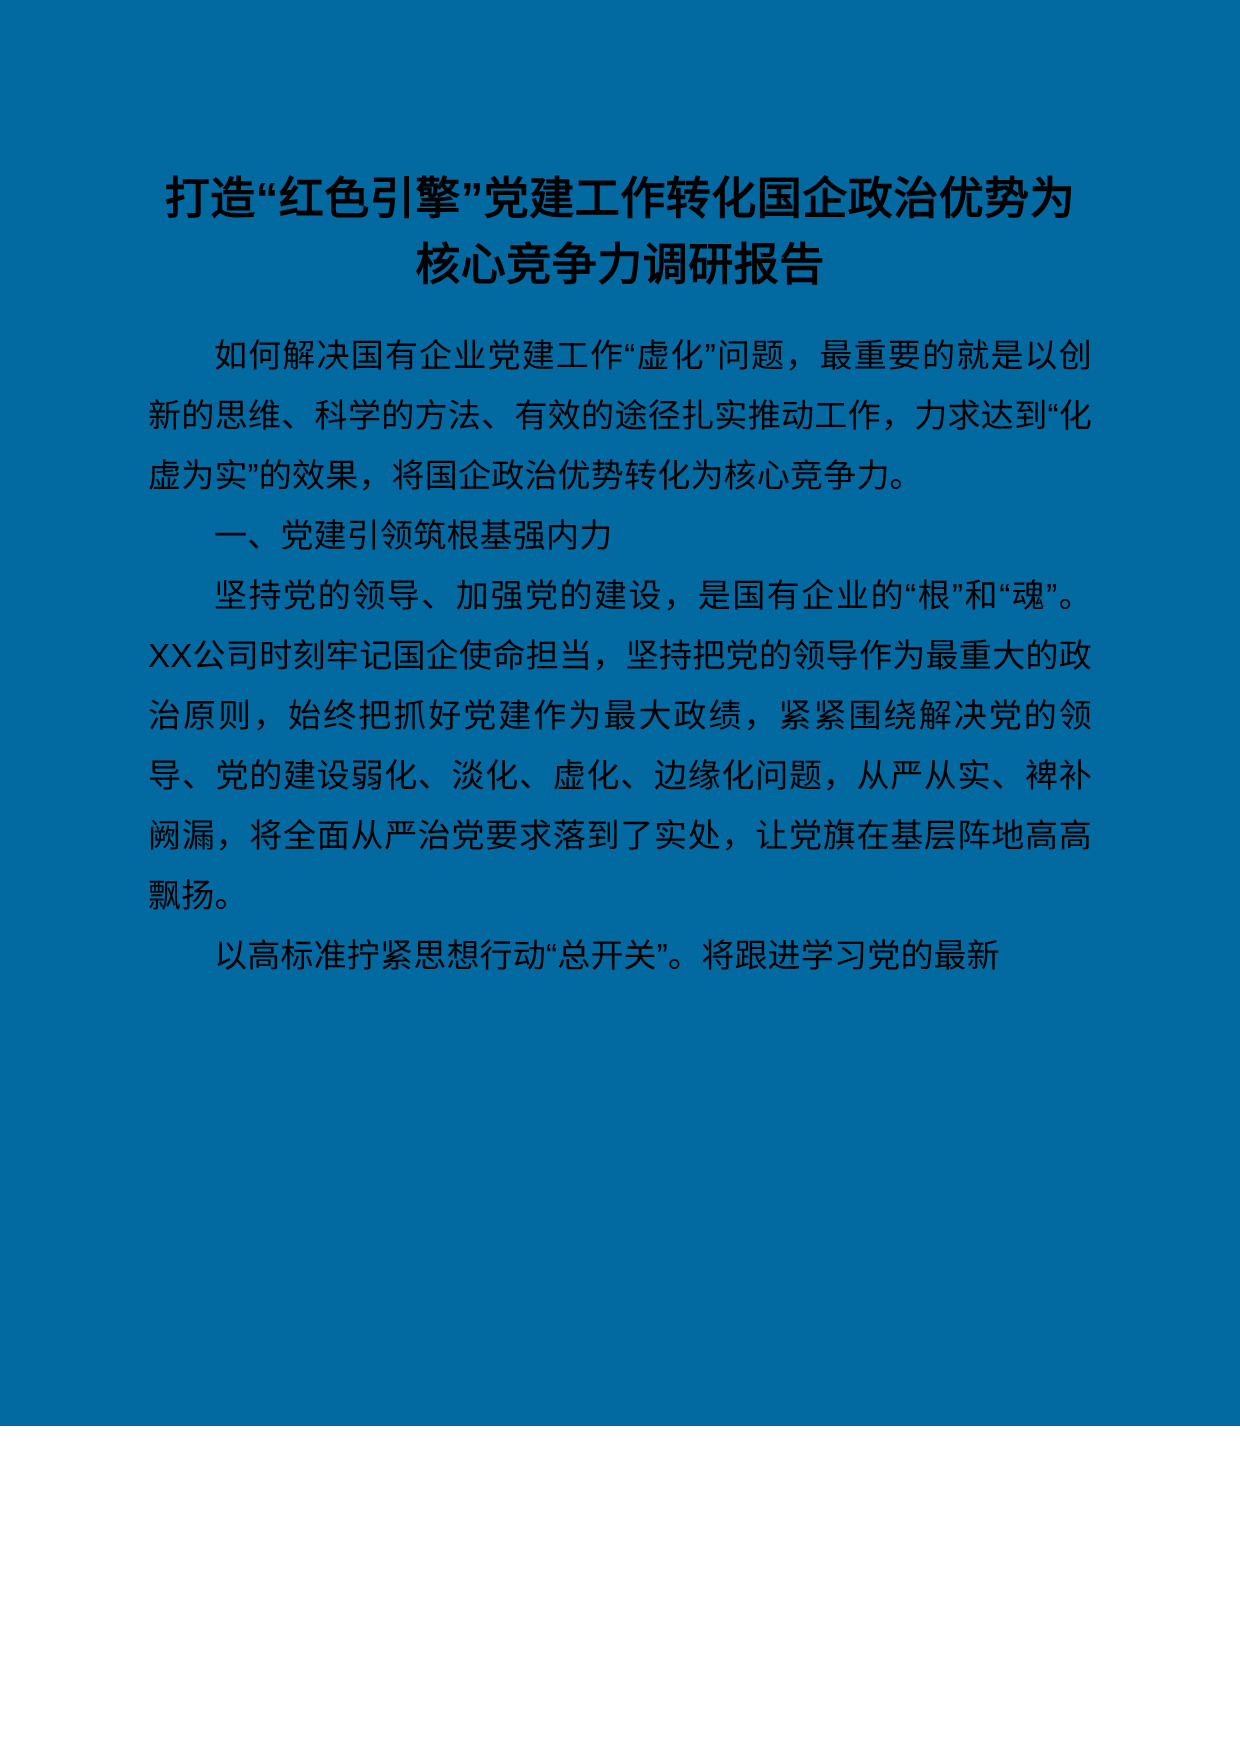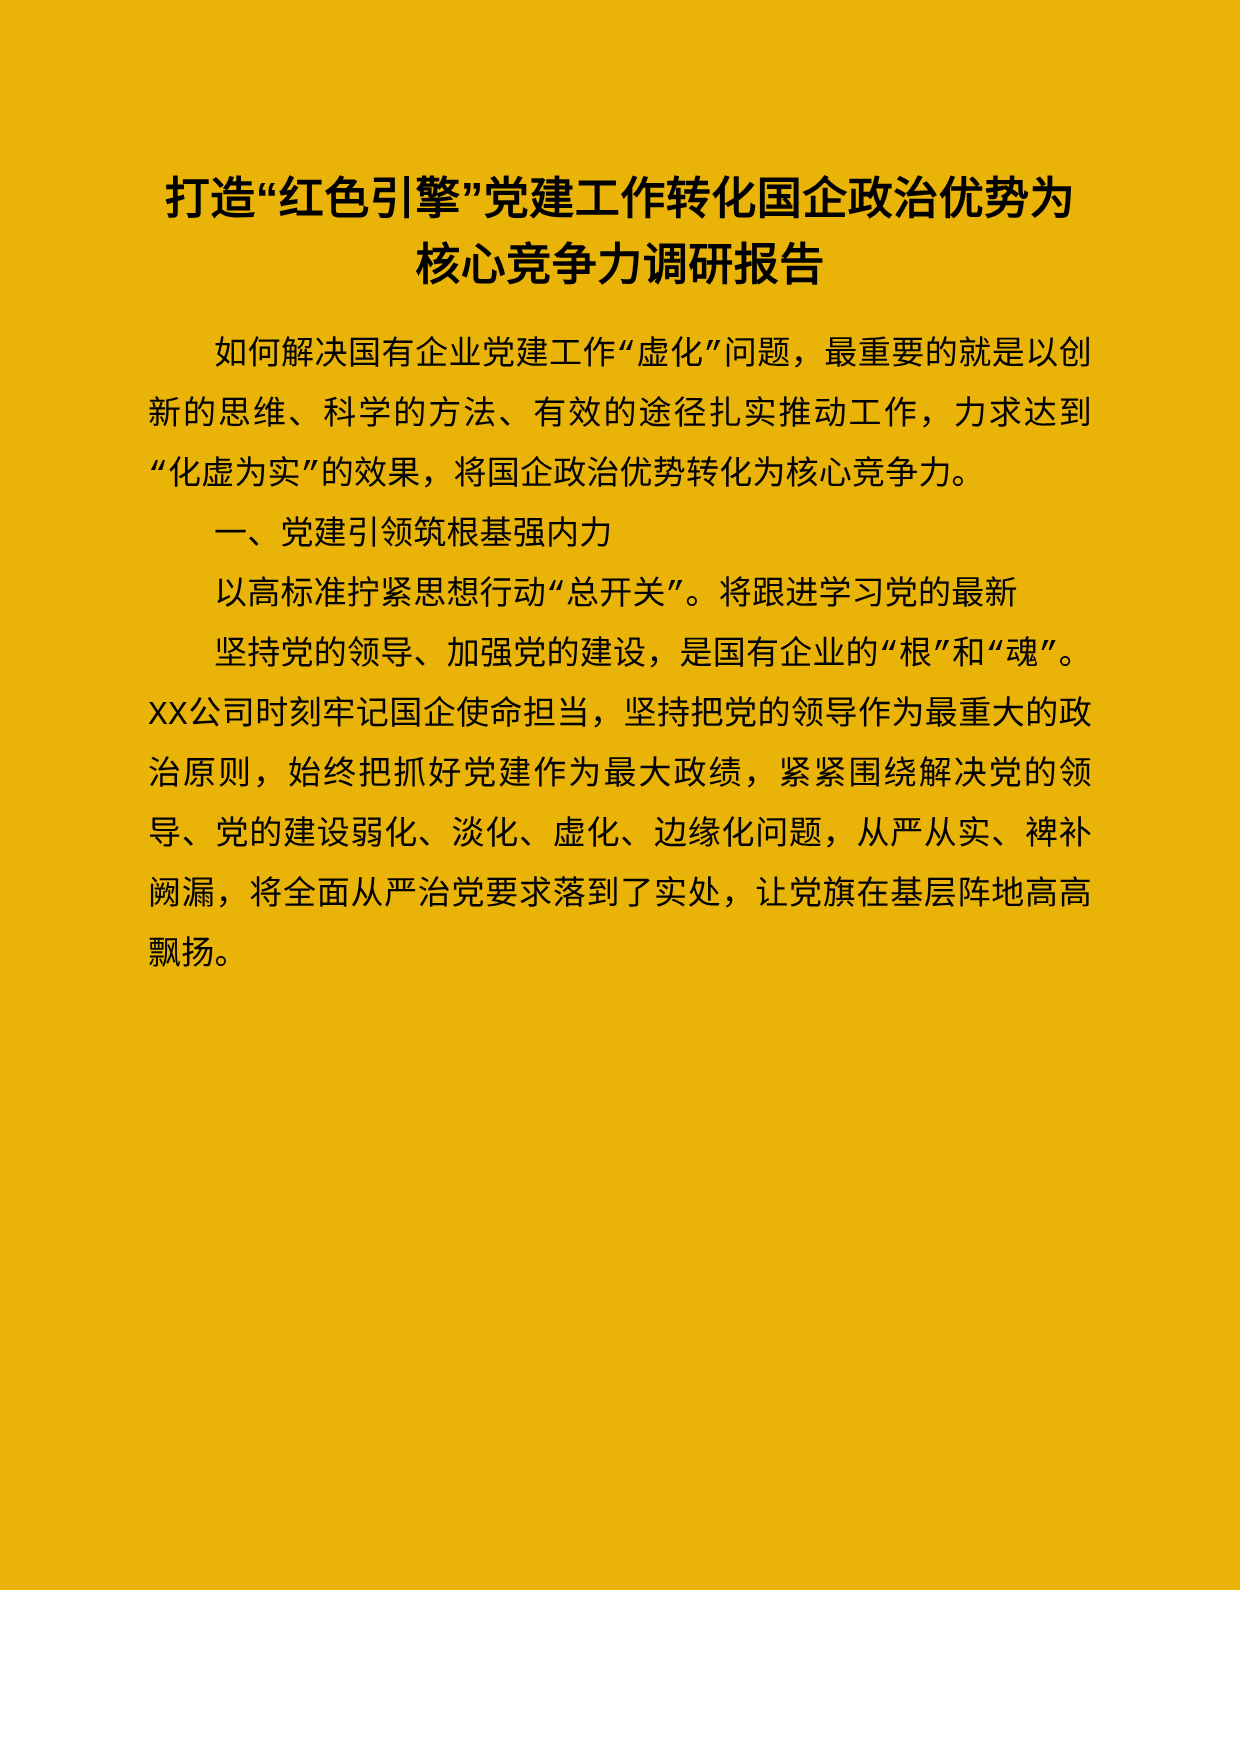--- a/index.html
+++ b/index.html
@@ -9,23 +9,23 @@
     background: #ffffff;
   }
   body {
     font-family: "Liberation Sans", "DejaVu Sans", sans-serif;
     color: #000000;
     -webkit-font-smoothing: antialiased;
   }
   .page {
     position: relative;
     width: 1240px;
-    height: 1590px;
+    height: 1426px;
     margin: 0 auto;
-    background: #eab308;
+    background: #0369a1;
     box-sizing: border-box;
     overflow: hidden;
   }
   .content {
     position: absolute;
     left: 148px;
     top: 0;
     width: 944px;
   }
   .doc-title {
@@ -34,21 +34,20 @@
     line-height: 66px;
     text-align: center;
     letter-spacing: 0.5px;
     margin: 0;
     padding-top: 166px;
     color: #000000;
     text-rendering: geometricPrecision;
   }
   .body-block {
     margin-top: 28px;
-    font-family: Liberation Mono, monospace;
   }
   p.para {
     font-size: 33px;
     line-height: 60px;
     margin: 0;
     text-align: justify;
     text-justify: inter-ideograph;
     text-indent: 66px;
     letter-spacing: 0.2px;
     color: #000000;
@@ -69,19 +68,19 @@
 
     <h1 class="doc-title">打造“红色引擎”党建工作转化国企政治优势为核心竞争力调研报告</h1>
 
     <div class="body-block">
 
       <p class="para">如何解决国有企业党建工作“虚化”问题，最重要的就是以创新的思维、科学的方法、有效的途径扎实推动工作，力求达到“化虚为实”的效果，将国企政治优势转化为核心竞争力。</p>
 
 
       <p class="para heading-para">一、党建引领筑根基强内力</p>
 
+      <p class="para">坚持党的领导、加强党的建设，是国有企业的“根”和“魂”。XX公司时刻牢记国企使命担当，坚持把党的领导作为最重大的政治原则，始终把抓好党建作为最大政绩，紧紧围绕解决党的领导、党的建设弱化、淡化、虚化、边缘化问题，从严从实、裨补阙漏，将全面从严治党要求落到了实处，让党旗在基层阵地高高飘扬。</p>
+
       <p class="para last-line-left">以高标准拧紧思想行动“总开关”。将跟进学习党的最新</p>
-
-      <p class="para">坚持党的领导、加强党的建设，是国有企业的“根”和“魂”。XX公司时刻牢记国企使命担当，坚持把党的领导作为最重大的政治原则，始终把抓好党建作为最大政绩，紧紧围绕解决党的领导、党的建设弱化、淡化、虚化、边缘化问题，从严从实、裨补阙漏，将全面从严治党要求落到了实处，让党旗在基层阵地高高飘扬。</p>
 
     </div>
   </div>
 </div>
 
 </body></html>

